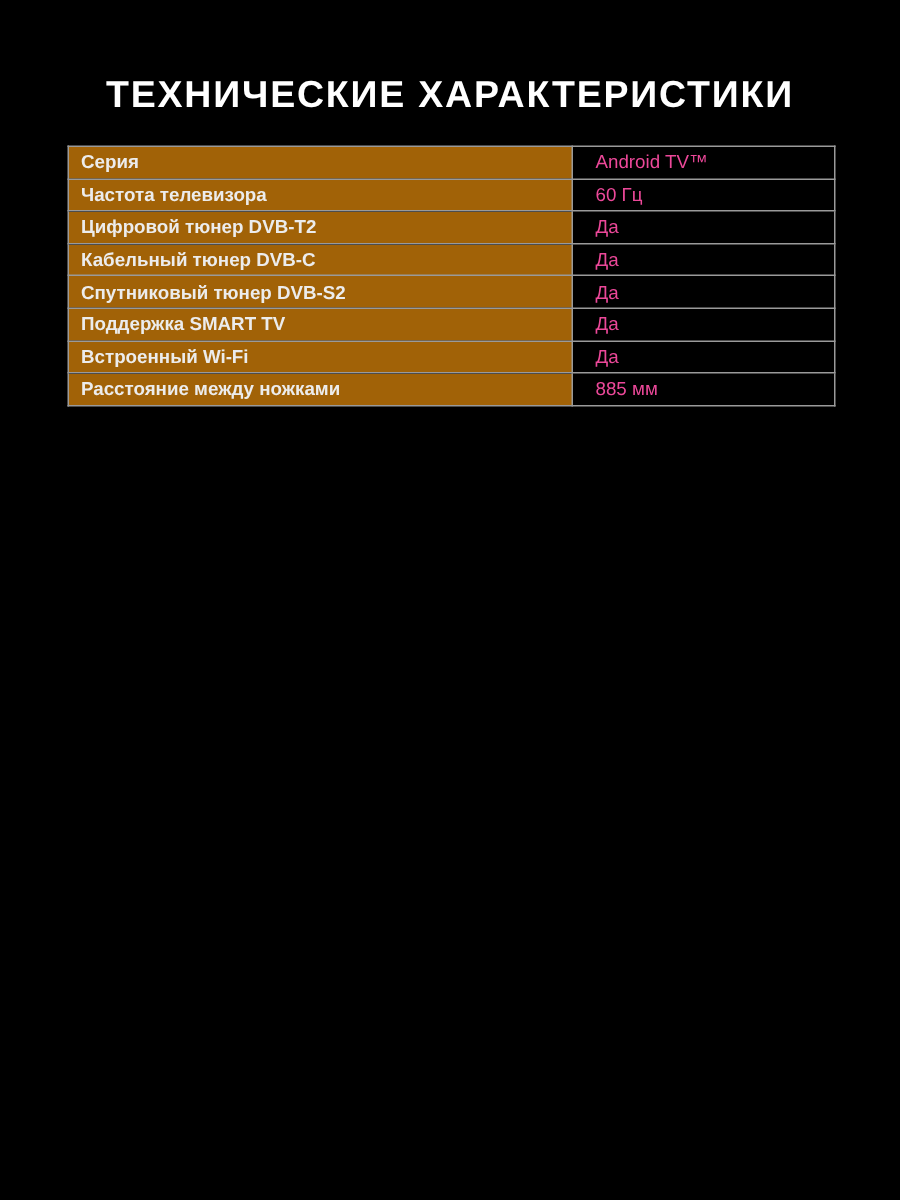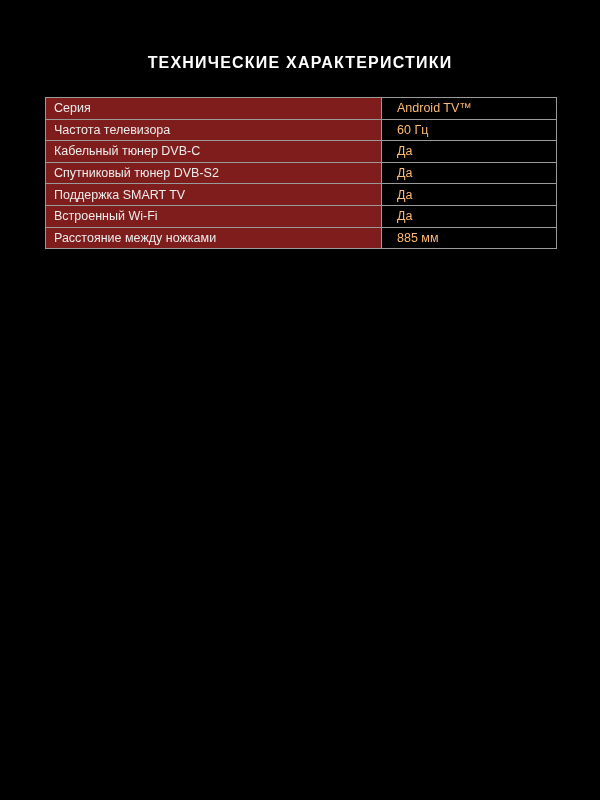--- a/index.html
+++ b/index.html
@@ -15,21 +15,21 @@
       font-family: "Liberation Sans", "DejaVu Sans", sans-serif;
     }
     .title {
       position: absolute;
       left: 0;
       top: 46px;
       width: 600px;
       text-align: center;
       color: #ffffff;
       font-weight: bold;
-      font-size: 16px;
+      font-size: 25px;
       letter-spacing: 1.2px;
       line-height: 34px;
       margin: 0;
     }
     .spec-table {
       position: absolute;
       left: 45px;
       top: 97px;
       width: 512px;
       border-collapse: collapse;
@@ -40,45 +40,49 @@
       height: 20.6px;
       padding: 0 0 0 8px;
       border: 1px solid #9a9a9a;
       font-size: 12.5px;
       line-height: 20px;
       color: #ececec;
       white-space: nowrap;
       overflow: hidden;
     }
     .spec-table td.label {
-      background: #7f1d1d;
-      font-weight: normal;
+      background: #a16207;
+      font-weight: bold;
       width: 327px;
     }
     .spec-table td.value {
       background: #000000;
       font-weight: normal;
       padding-left: 15px;
-      color: #fdba74;
+      color: #ec4899;
     }
   </style>
 </head>
 <body>
 
 <h1 class="title">ТЕХНИЧЕСКИЕ ХАРАКТЕРИСТИКИ</h1>
 
 <table class="spec-table">
   <tbody>
     <tr>
       <td class="label">Серия</td>
       <td class="value">Android TV™</td>
     </tr>
     <tr>
       <td class="label">Частота телевизора</td>
       <td class="value">60 Гц</td>
+    </tr>
+    <tr>
+      <td class="label">Цифровой тюнер DVB-T2</td>
+      <td class="value">Да</td>
     </tr>
     <tr>
       <td class="label">Кабельный тюнер DVB-C</td>
       <td class="value">Да</td>
     </tr>
     <tr>
       <td class="label">Спутниковый тюнер DVB-S2</td>
       <td class="value">Да</td>
     </tr>
     <tr>

